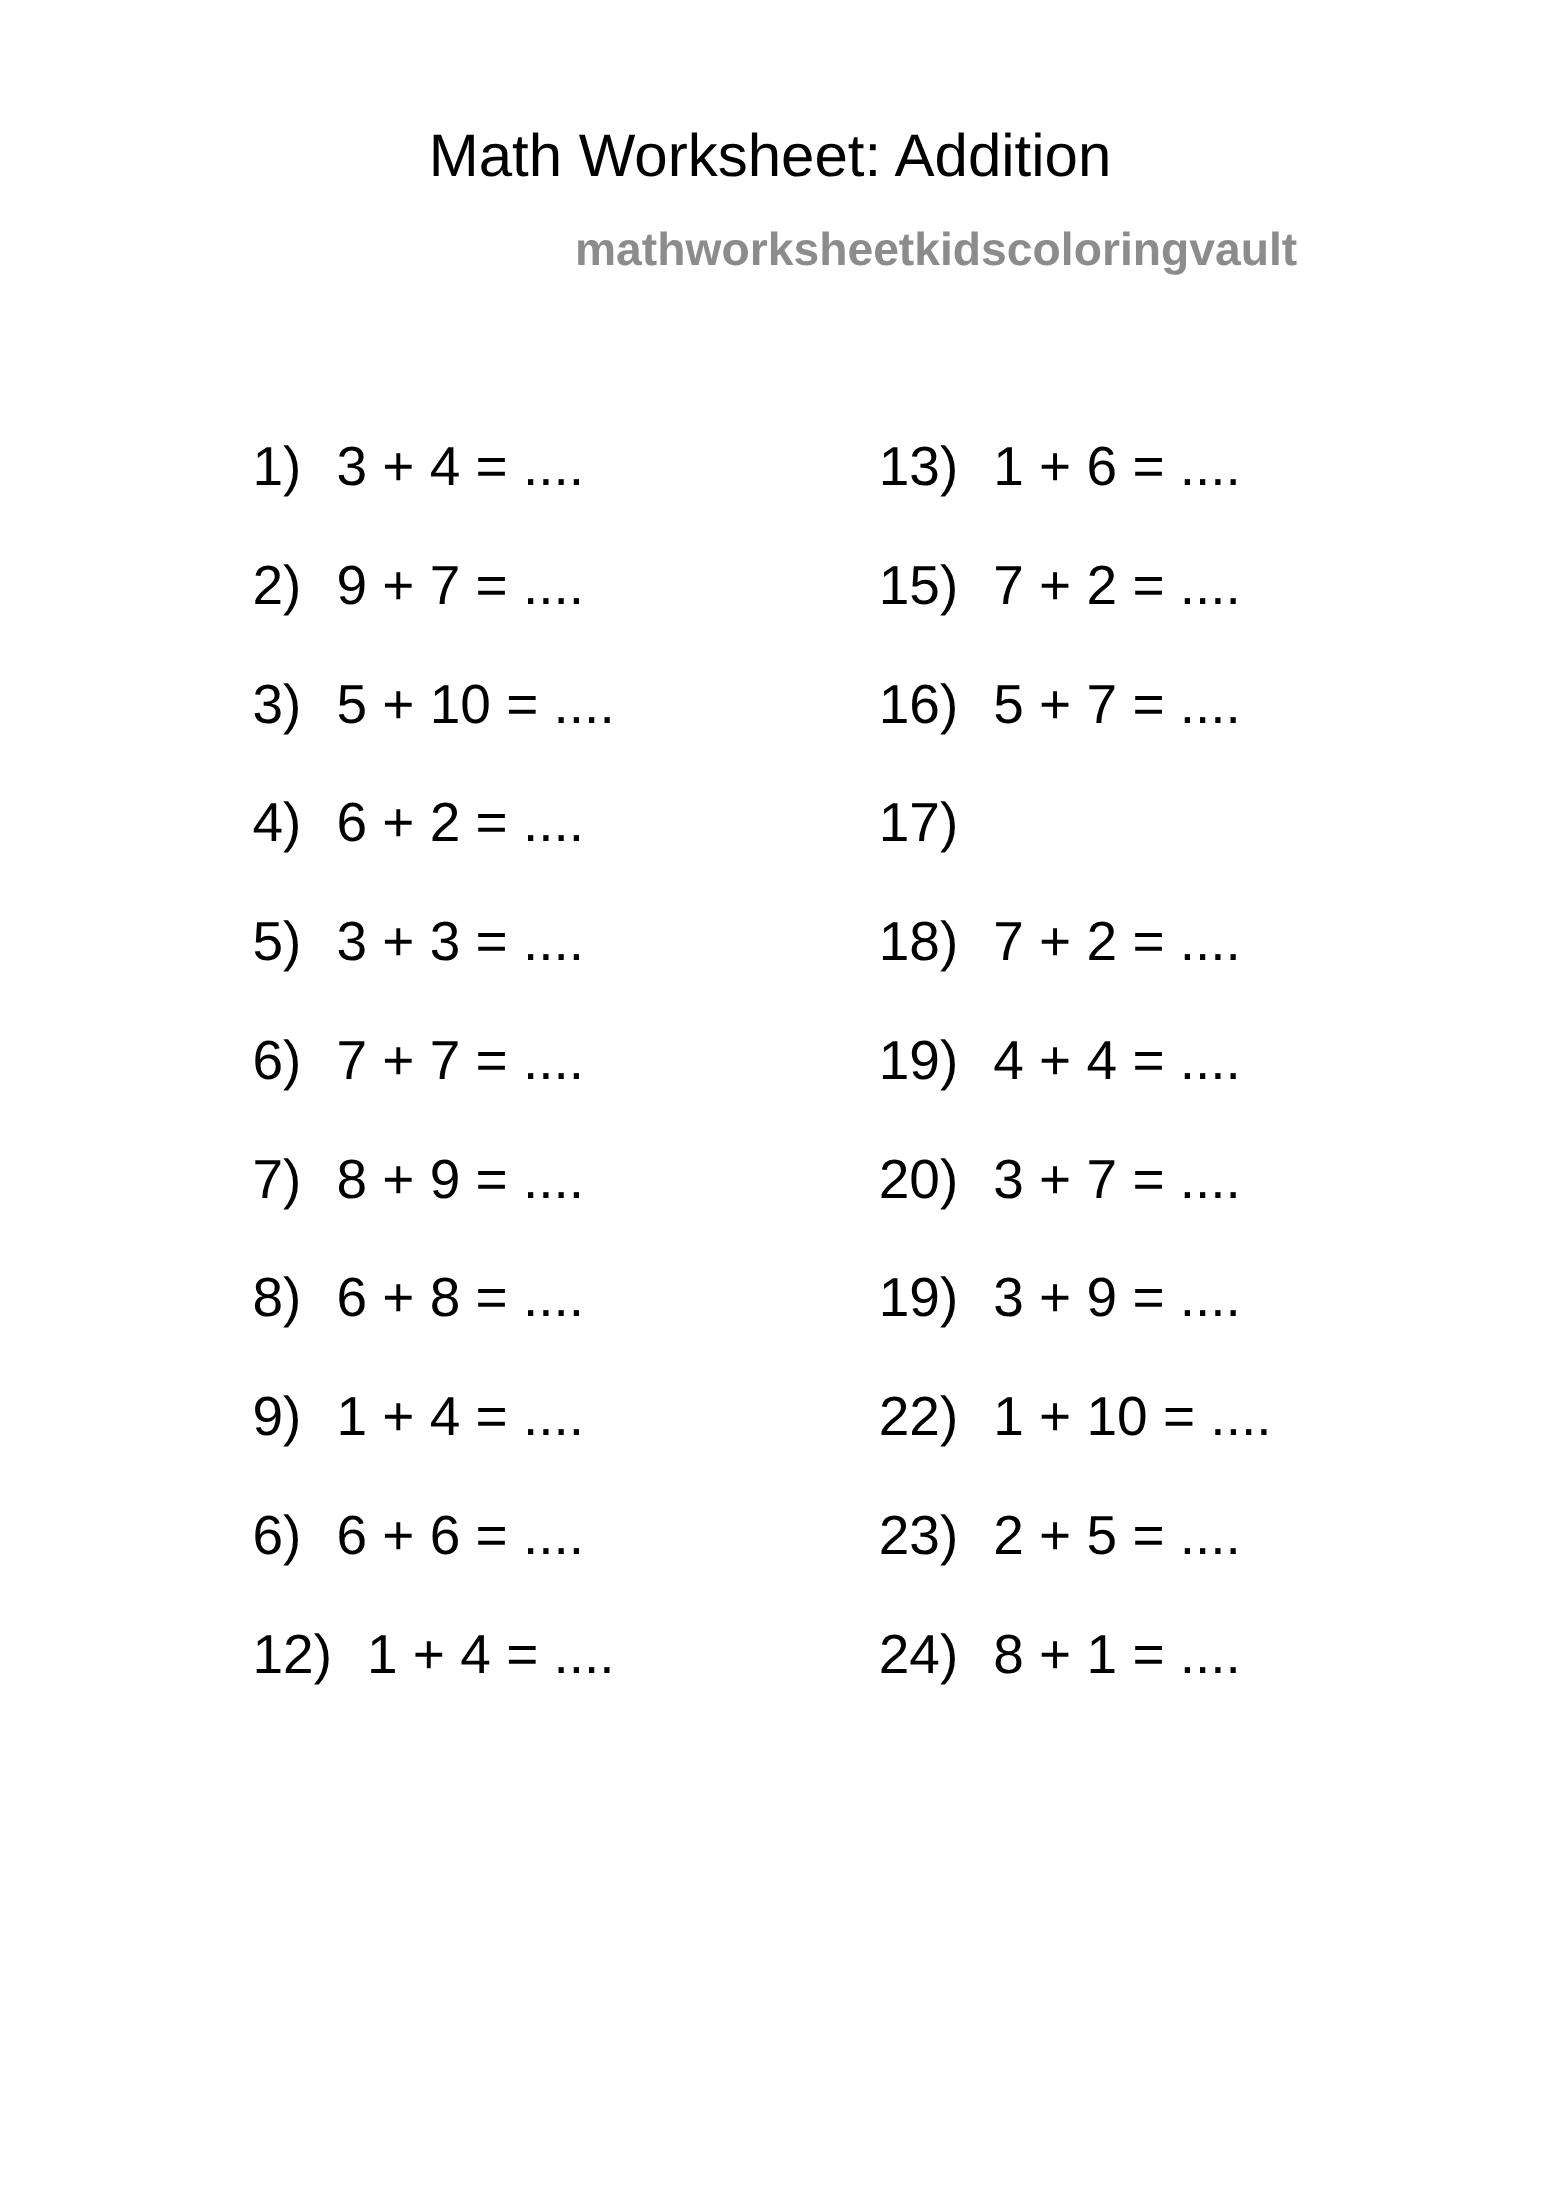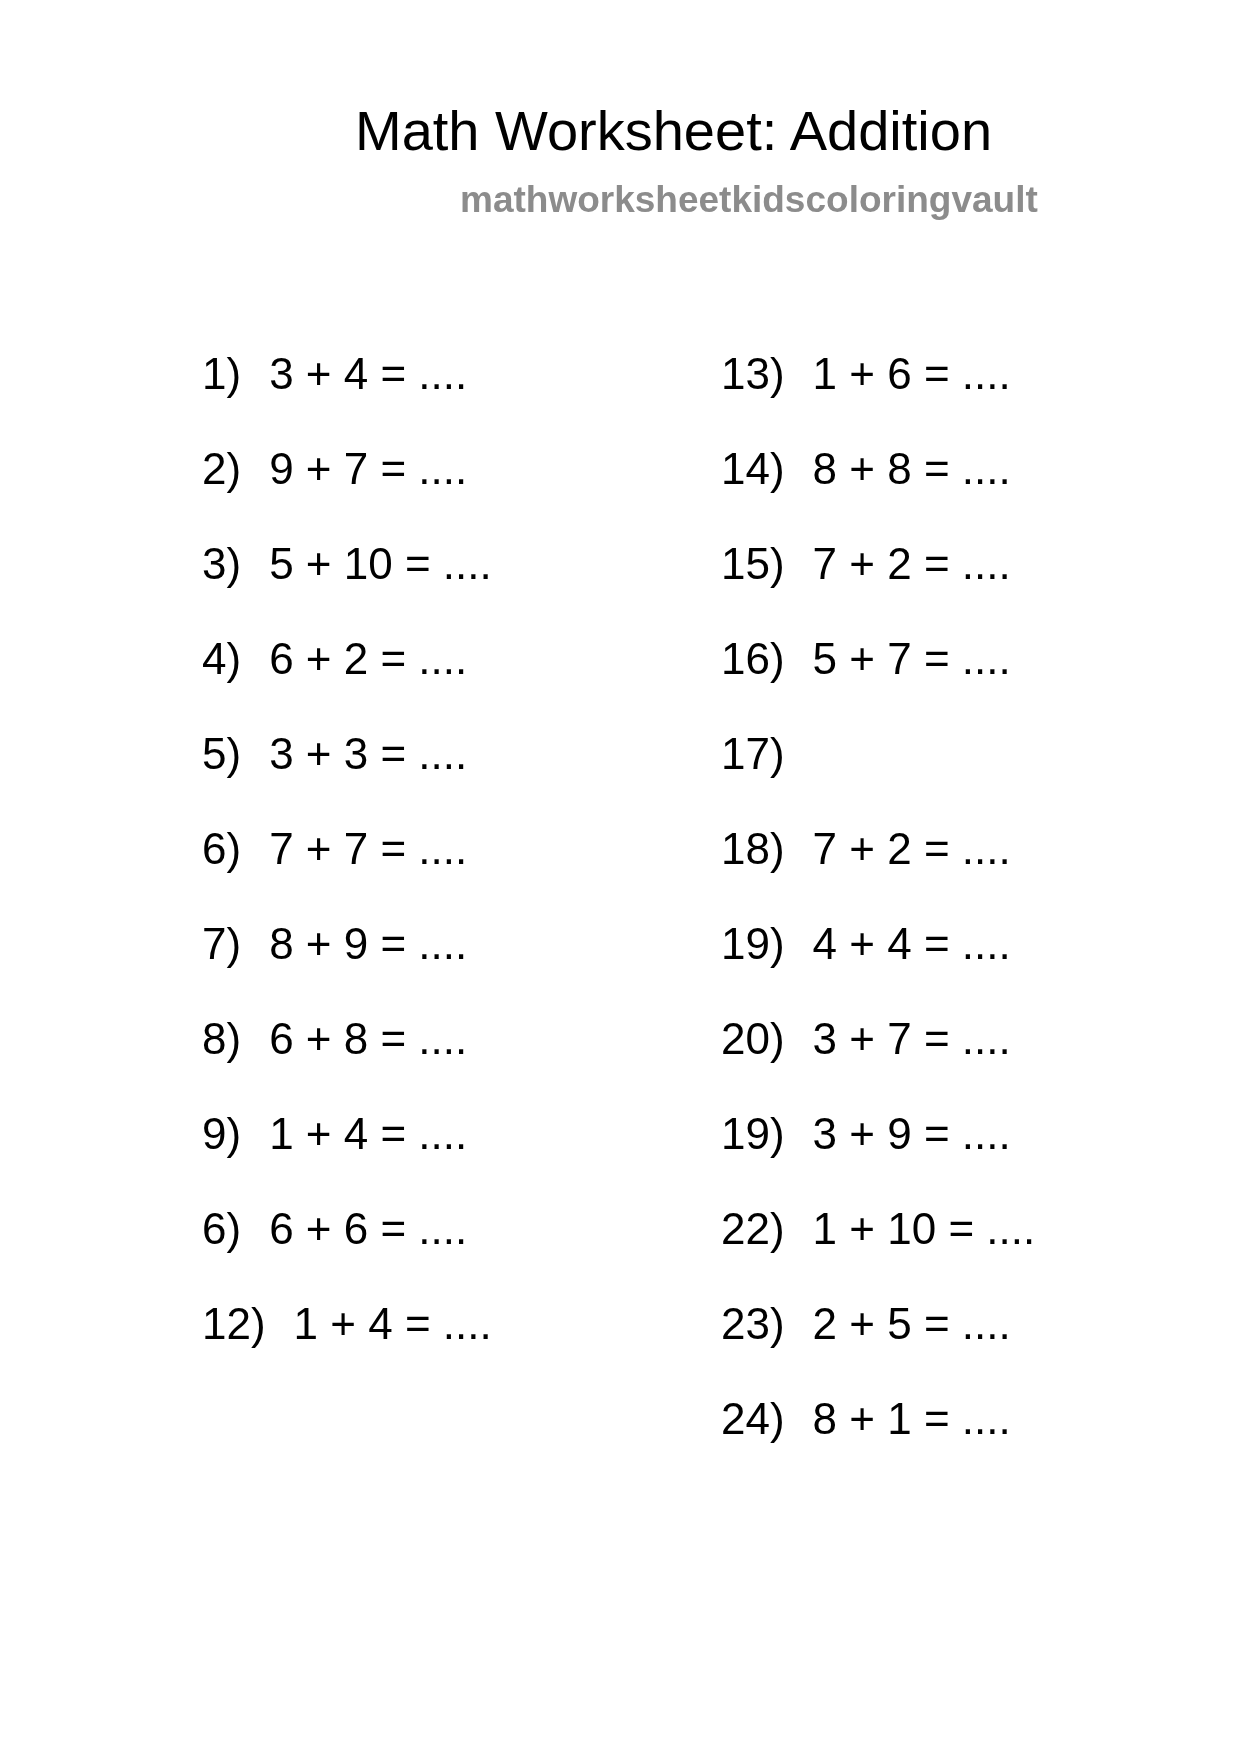--- a/index.html
+++ b/index.html
@@ -13,25 +13,24 @@
     height: 1754px;
     background: var(--bg, #ffffff);
     font-family: "Liberation Sans", sans-serif;
     color: var(--text, #000000);
     overflow: hidden;
   }
   .title {
     position: absolute;
     left: 343px;
     top: 100px;
-    font-size: 56px;
+    font-size: 48px;
     line-height: 1.1;
     letter-spacing: 0;
     white-space: pre;
-    margin-left: 12px;
   }
   .subtitle {
     position: absolute;
     left: 460px;
     top: 180px;
     font-size: 37px;
     line-height: 1.1;
     color: var(--subtitle, #8c8c8c);
     white-space: pre;
     font-weight: bold;
@@ -42,21 +41,21 @@
     left: 0;
     width: 100%;
   }
   .col {
     position: absolute;
     top: 0;
     display: flex;
     flex-direction: column;
   }
   .col-left  { left: 202px; }
-  .col-right { left: 721px; }
+  .col-right { left: 703px; }
   .row {
     display: flex;
     gap: 28px;
     font-size: 44px;
     line-height: 44px;
     height: 44px;
     margin-bottom: 51px;
     white-space: pre;
   }
 </style>
@@ -126,24 +125,20 @@
     <span>12)</span>
     <span>1 + 4 = ....</span>
   </div>
 </div>
     <div class="col col-right">
   <div class="row">
     <span>13)</span>
     <span>1 + 6 = ....</span>
   </div>
 
-  <div class="row">
-    <span>14)</span>
-    <span>8 + 8 = ....</span>
-  </div>
 
   <div class="row">
     <span>15)</span>
     <span>7 + 2 = ....</span>
   </div>
 
   <div class="row">
     <span>16)</span>
     <span>5 + 7 = ....</span>
   </div>

